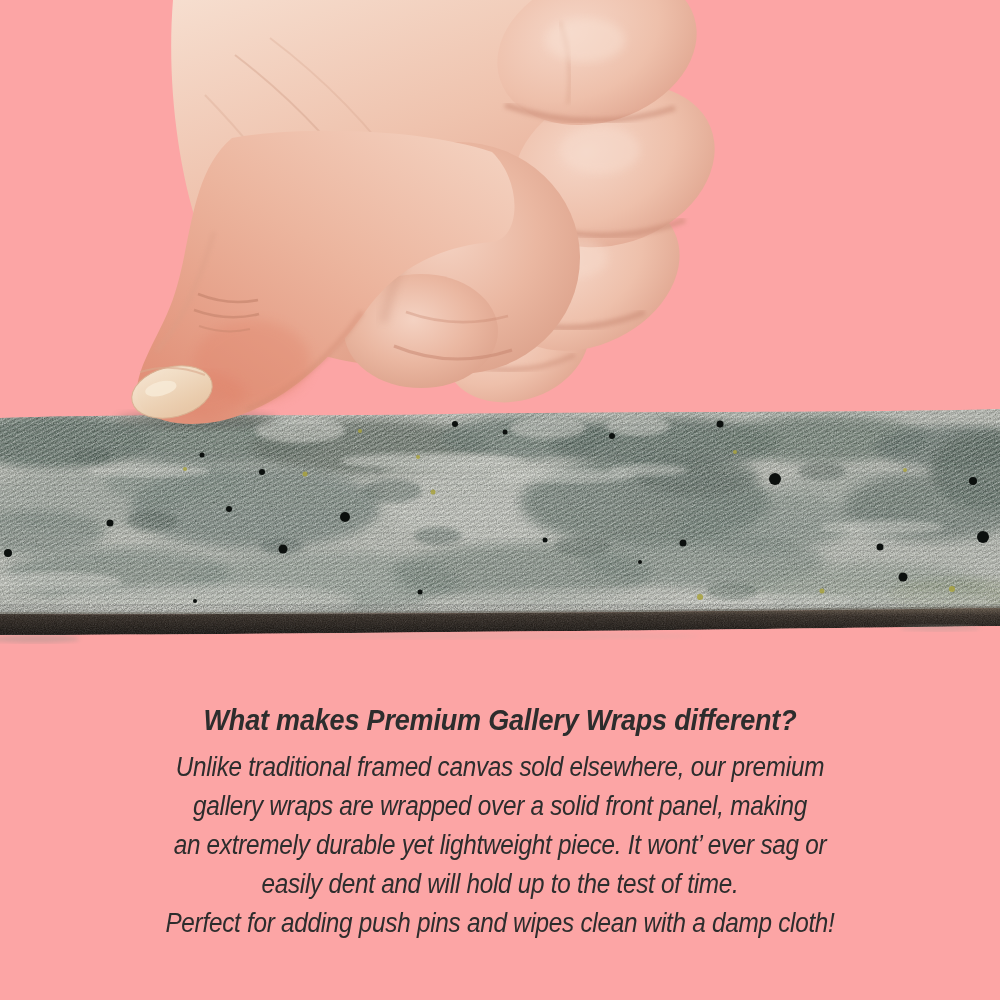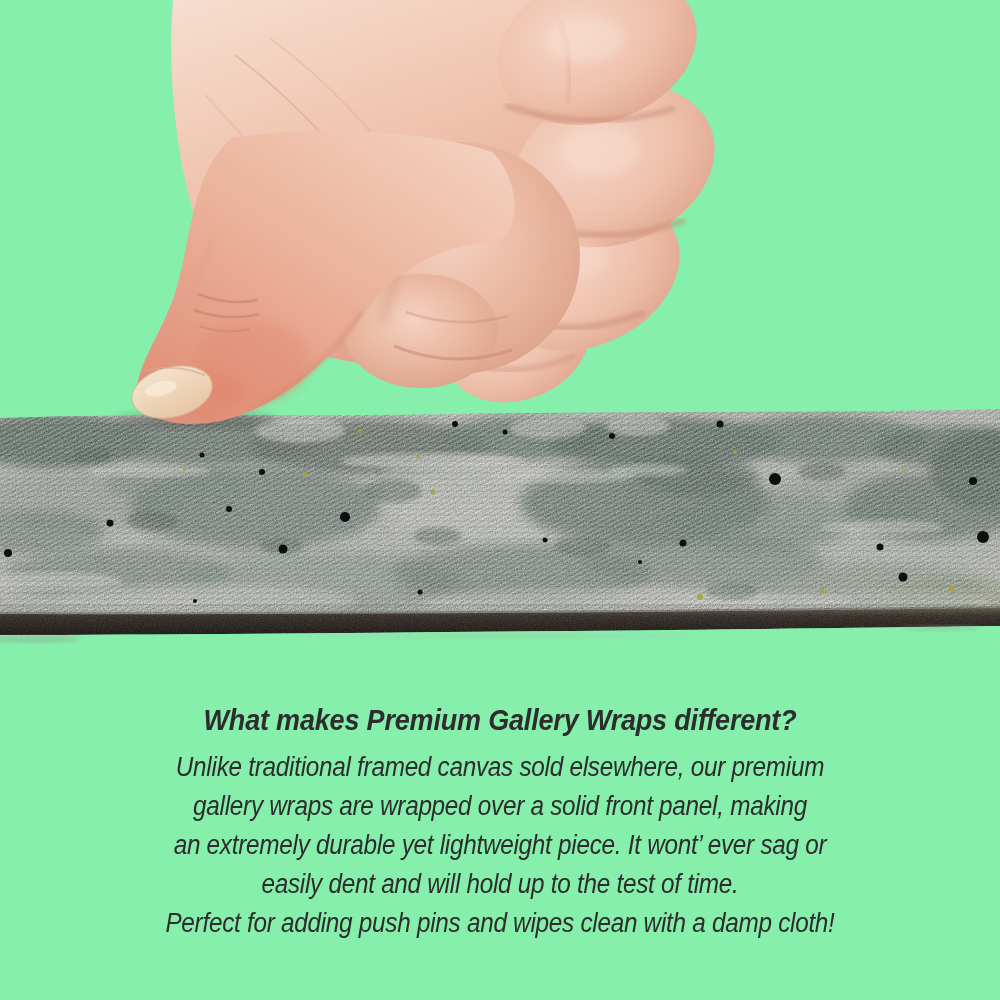--- a/index.html
+++ b/index.html
@@ -1,18 +1,18 @@
 <!DOCTYPE html>
 <html style="--background: #ffffff; --canvas-base: #b4b8af; --canvas-green: #5d6f65; --canvas-edge-dark: #241f1a; --skin-tone: #eec2ae; --text: #2d2d2d;"><head>
 <meta charset="utf-8">
 <style>
   html,body{margin:0;padding:0;background:#ffffff;}
   body{width:1000px;height:1000px;overflow:hidden;position:relative;
        font-family:"Liberation Sans",sans-serif;}
-  .page{position:absolute;inset:0;background:#86efac;}
+  .page{position:absolute;inset:0;background:#fca5a5;}
   .photo{position:absolute;inset:0;margin:0;}
   .photo svg{display:block;width:1000px;height:1000px;}
   .info{position:absolute;left:0;right:0;top:701px;text-align:center;
         font-style:italic;color:var(--text,#2d2d2d);
         transform:scaleX(.9);transform-origin:50% 0;}
   .info h1{margin:0 0 9px 0;font-size:30px;font-weight:700;line-height:38px;letter-spacing:-.2px;}
   .info p{margin:0;font-size:27px;font-weight:400;line-height:39px;letter-spacing:-.3px;}
 </style>
 </head>
 <body>

